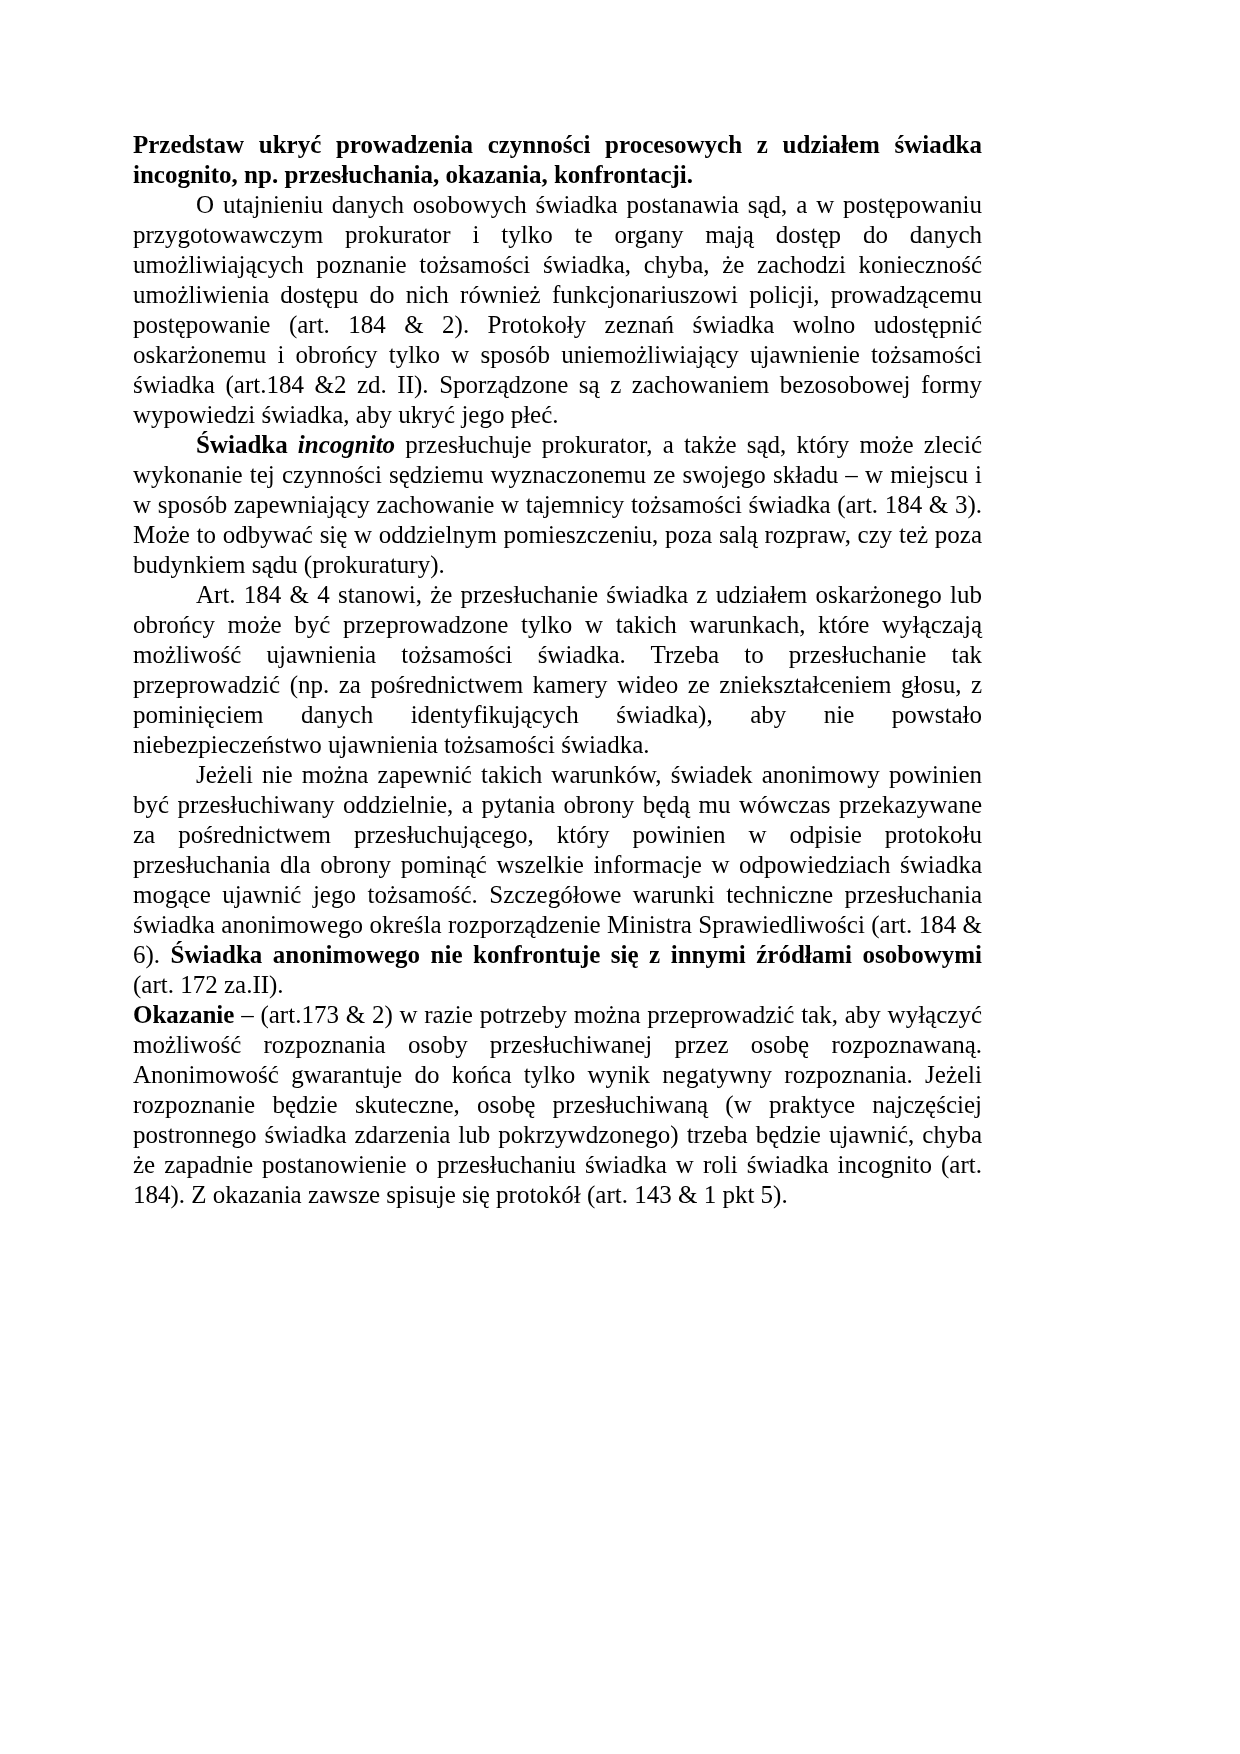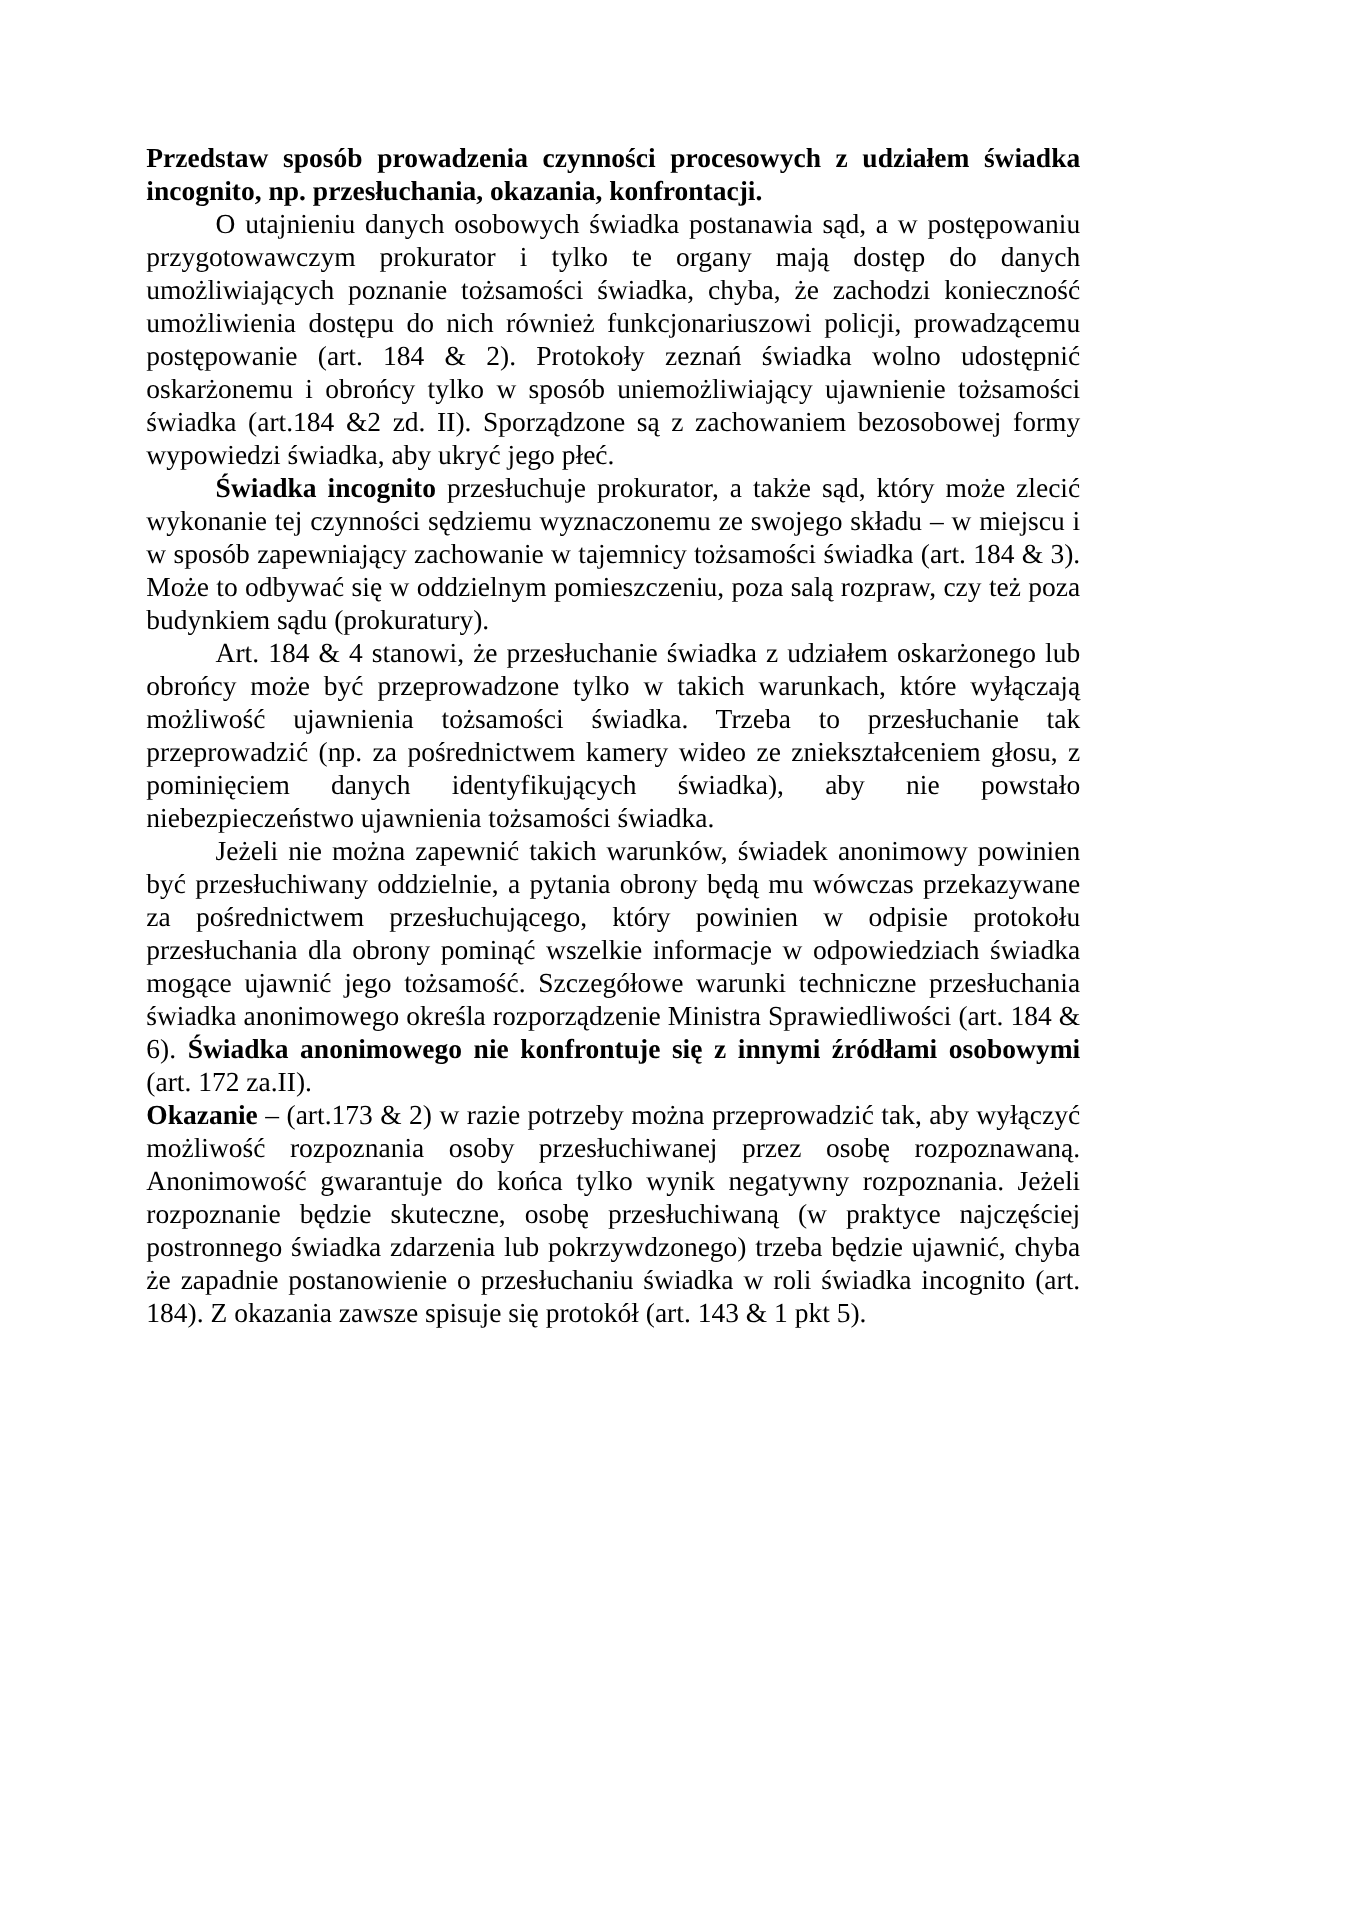--- a/index.html
+++ b/index.html
@@ -37,29 +37,30 @@
   .para.indent {
     text-indent: 63px;
   }
   .heading .run {
     font-weight: bold;
   }
   .run.bold {
     font-weight: bold;
   }
   .run.italic {
+    font-style: italic;
   }
 </style>
 </head>
 <body>
 
 <div class="page">
   <div class="text-block">
 
-    <p class="para heading"><span class="run bold">Przedstaw sposób prowadzenia czynności procesowych z udziałem świadka incognito, np. przesłuchania, okazania, konfrontacji.</span></p>
+    <p class="para heading"><span class="run bold">Przedstaw ukryć prowadzenia czynności procesowych z udziałem świadka incognito, np. przesłuchania, okazania, konfrontacji.</span></p>
 
     <p class="para indent"><span class="run">O utajnieniu danych osobowych świadka postanawia sąd, a w postępowaniu przygotowawczym prokurator i tylko te organy mają dostęp do danych umożliwiających poznanie tożsamości świadka, chyba, że zachodzi konieczność umożliwienia dostępu do nich również funkcjonariuszowi policji, prowadzącemu postępowanie (art. 184 &amp; 2). Protokoły zeznań świadka wolno udostępnić oskarżonemu i obrońcy tylko w sposób uniemożliwiający ujawnienie tożsamości świadka (art.184 &amp;2 zd. II). Sporządzone są z zachowaniem bezosobowej formy wypowiedzi świadka, aby ukryć jego płeć.</span></p>
 
     <p class="para indent"><span class="run bold">Świadka </span><span class="run bold italic">incognito</span><span class="run"> przesłuchuje prokurator, a także sąd, który może zlecić wykonanie tej czynności sędziemu wyznaczonemu ze swojego składu – w miejscu i w sposób zapewniający zachowanie w tajemnicy tożsamości świadka (art. 184 &amp; 3). Może to odbywać się w oddzielnym pomieszczeniu, poza salą rozpraw, czy też poza budynkiem sądu (prokuratury).</span></p>
 
     <p class="para indent"><span class="run">Art. 184 &amp; 4 stanowi, że przesłuchanie świadka z udziałem oskarżonego lub obrońcy może być przeprowadzone tylko w takich warunkach, które wyłączają możliwość ujawnienia tożsamości świadka. Trzeba to przesłuchanie tak przeprowadzić (np. za pośrednictwem kamery wideo ze zniekształceniem głosu, z pominięciem danych identyfikujących świadka), aby nie powstało niebezpieczeństwo ujawnienia tożsamości świadka.</span></p>
 
     <p class="para indent"><span class="run">Jeżeli nie można zapewnić takich warunków, świadek anonimowy powinien być przesłuchiwany oddzielnie, a pytania obrony będą mu wówczas przekazywane za pośrednictwem przesłuchującego, który powinien w odpisie protokołu przesłuchania dla obrony pominąć wszelkie informacje w odpowiedziach świadka mogące ujawnić jego tożsamość. Szczegółowe warunki techniczne przesłuchania świadka anonimowego określa rozporządzenie Ministra Sprawiedliwości (art. 184 &amp; 6). </span><span class="run bold">Świadka anonimowego nie konfrontuje się z innymi źródłami osobowymi </span><span class="run">(art. 172 za.II).</span></p>
 
     <p class="para"><span class="run bold">Okazanie</span><span class="run"> – (art.173 &amp; 2) w razie potrzeby można przeprowadzić tak, aby wyłączyć możliwość rozpoznania osoby przesłuchiwanej przez osobę rozpoznawaną. Anonimowość gwarantuje do końca tylko wynik negatywny rozpoznania. Jeżeli rozpoznanie będzie skuteczne, osobę przesłuchiwaną (w praktyce najczęściej postronnego świadka zdarzenia lub pokrzywdzonego) trzeba będzie ujawnić, chyba że zapadnie postanowienie o przesłuchaniu świadka w roli świadka incognito (art. 184). Z okazania zawsze spisuje się protokół (art. 143 &amp; 1 pkt 5).</span></p>

